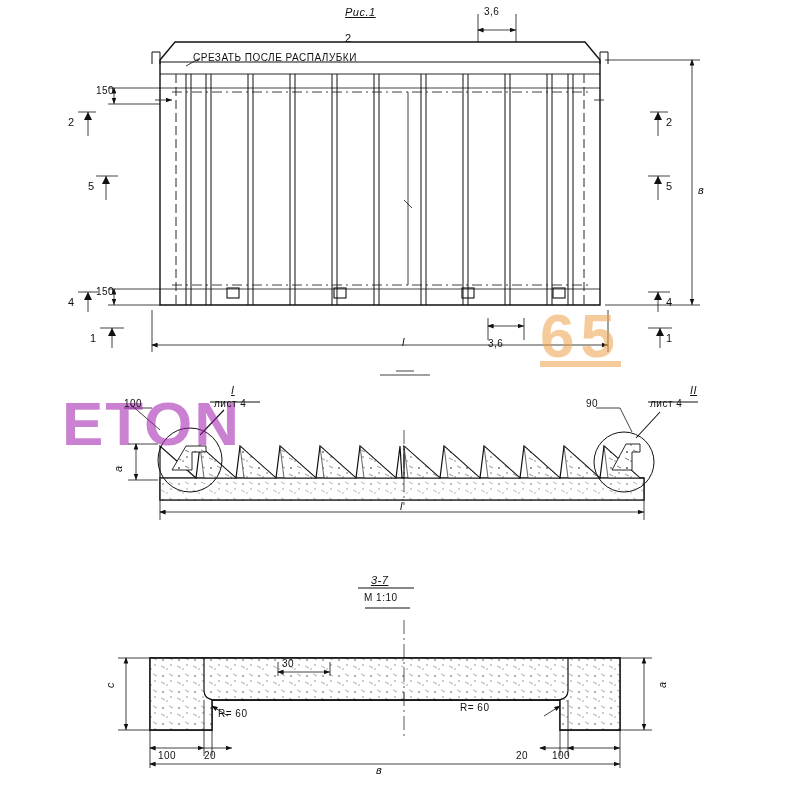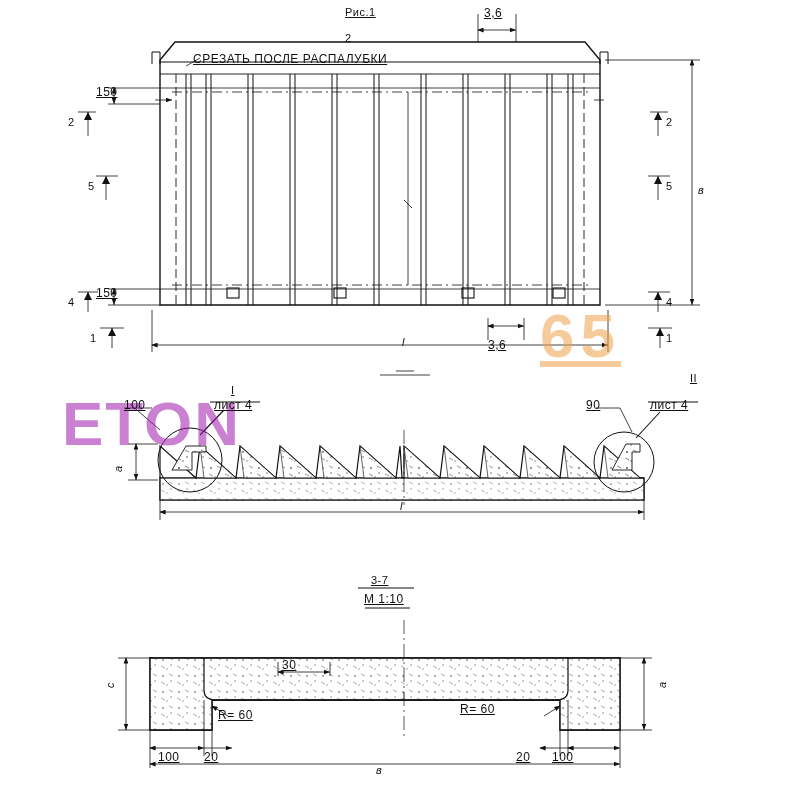--- a/index.html
+++ b/index.html
@@ -13,22 +13,22 @@
   }
   #sheet{position:absolute;left:0;top:0;width:800px;height:800px;}
   .lbl{
     position:absolute;
     font-family:"Liberation Sans", sans-serif;
     font-size:11px;
     color:#111;
     white-space:nowrap;
     letter-spacing:0.5px;
   }
-  .lbl.small{font-size:12px;text-decoration:underline;}
-  .lbl.ul{text-decoration:underline;}
+  .lbl.small{font-size:10px;}
+  .lbl.ul{text-decoration:underline;font-style:italic;}
   .lbl.rot{transform:rotate(-90deg);transform-origin:left top;}
   .lbl.ital{font-style:italic;}
   .wm{
     position:absolute;
     pointer-events:none;
     font-weight:bold;
     font-family:"Liberation Sans", sans-serif;
   }
   .wm-digits{
     font-size:62px;
@@ -282,21 +282,21 @@
 <div class="lbl" style="left:666px;top:116px;">2</div>
 <div class="lbl" style="left:88px;top:180px;">5</div>
 <div class="lbl" style="left:666px;top:180px;">5</div>
 <div class="lbl" style="left:68px;top:296px;">4</div>
 <div class="lbl" style="left:666px;top:296px;">4</div>
 <div class="lbl" style="left:90px;top:332px;">1</div>
 <div class="lbl" style="left:666px;top:332px;">1</div>
 
 <div class="lbl ul" style="left:231px;top:384px;">I</div>
 <div class="lbl small" style="left:214px;top:398px;">лист 4</div>
-<div class="lbl ul" style="left:690px;top:372px;">II</div>
+<div class="lbl ul" style="left:690px;top:384px;">II</div>
 <div class="lbl small" style="left:650px;top:398px;">лист 4</div>
 <div class="lbl small" style="left:124px;top:398px;">100</div>
 <div class="lbl small" style="left:586px;top:398px;text-align:right;">90</div>
 <div class="lbl ital rot" style="left:112px;top:472px;">а</div>
 <div class="lbl ital" style="left:400px;top:500px;">l</div>
 
 <div class="lbl ul" style="left:371px;top:574px;">3-7</div>
 <div class="lbl small" style="left:364px;top:592px;">М 1:10</div>
 <div class="lbl small" style="left:282px;top:658px;">30</div>
 <div class="lbl small" style="left:218px;top:708px;">R= 60</div>

